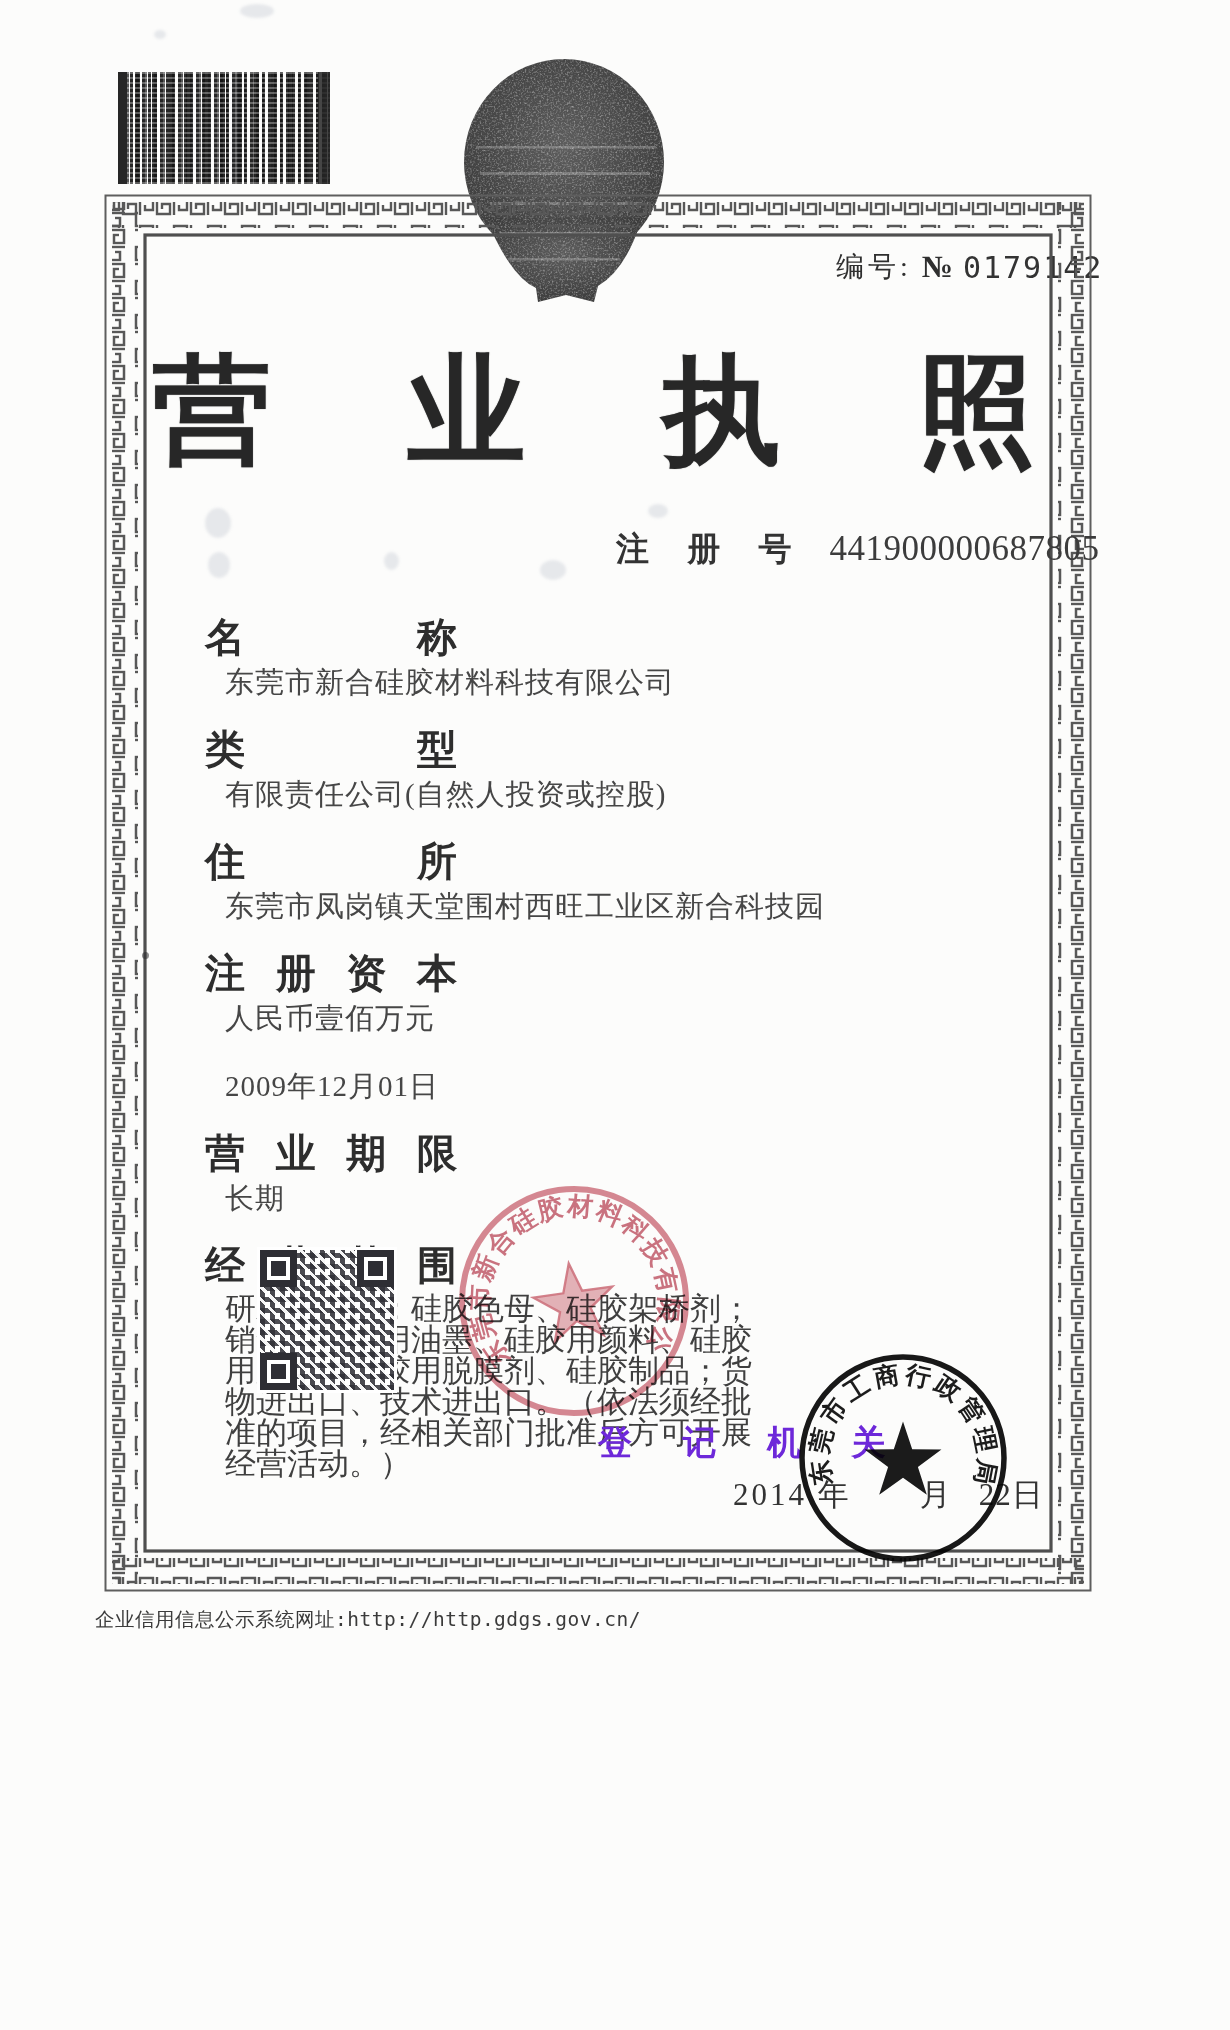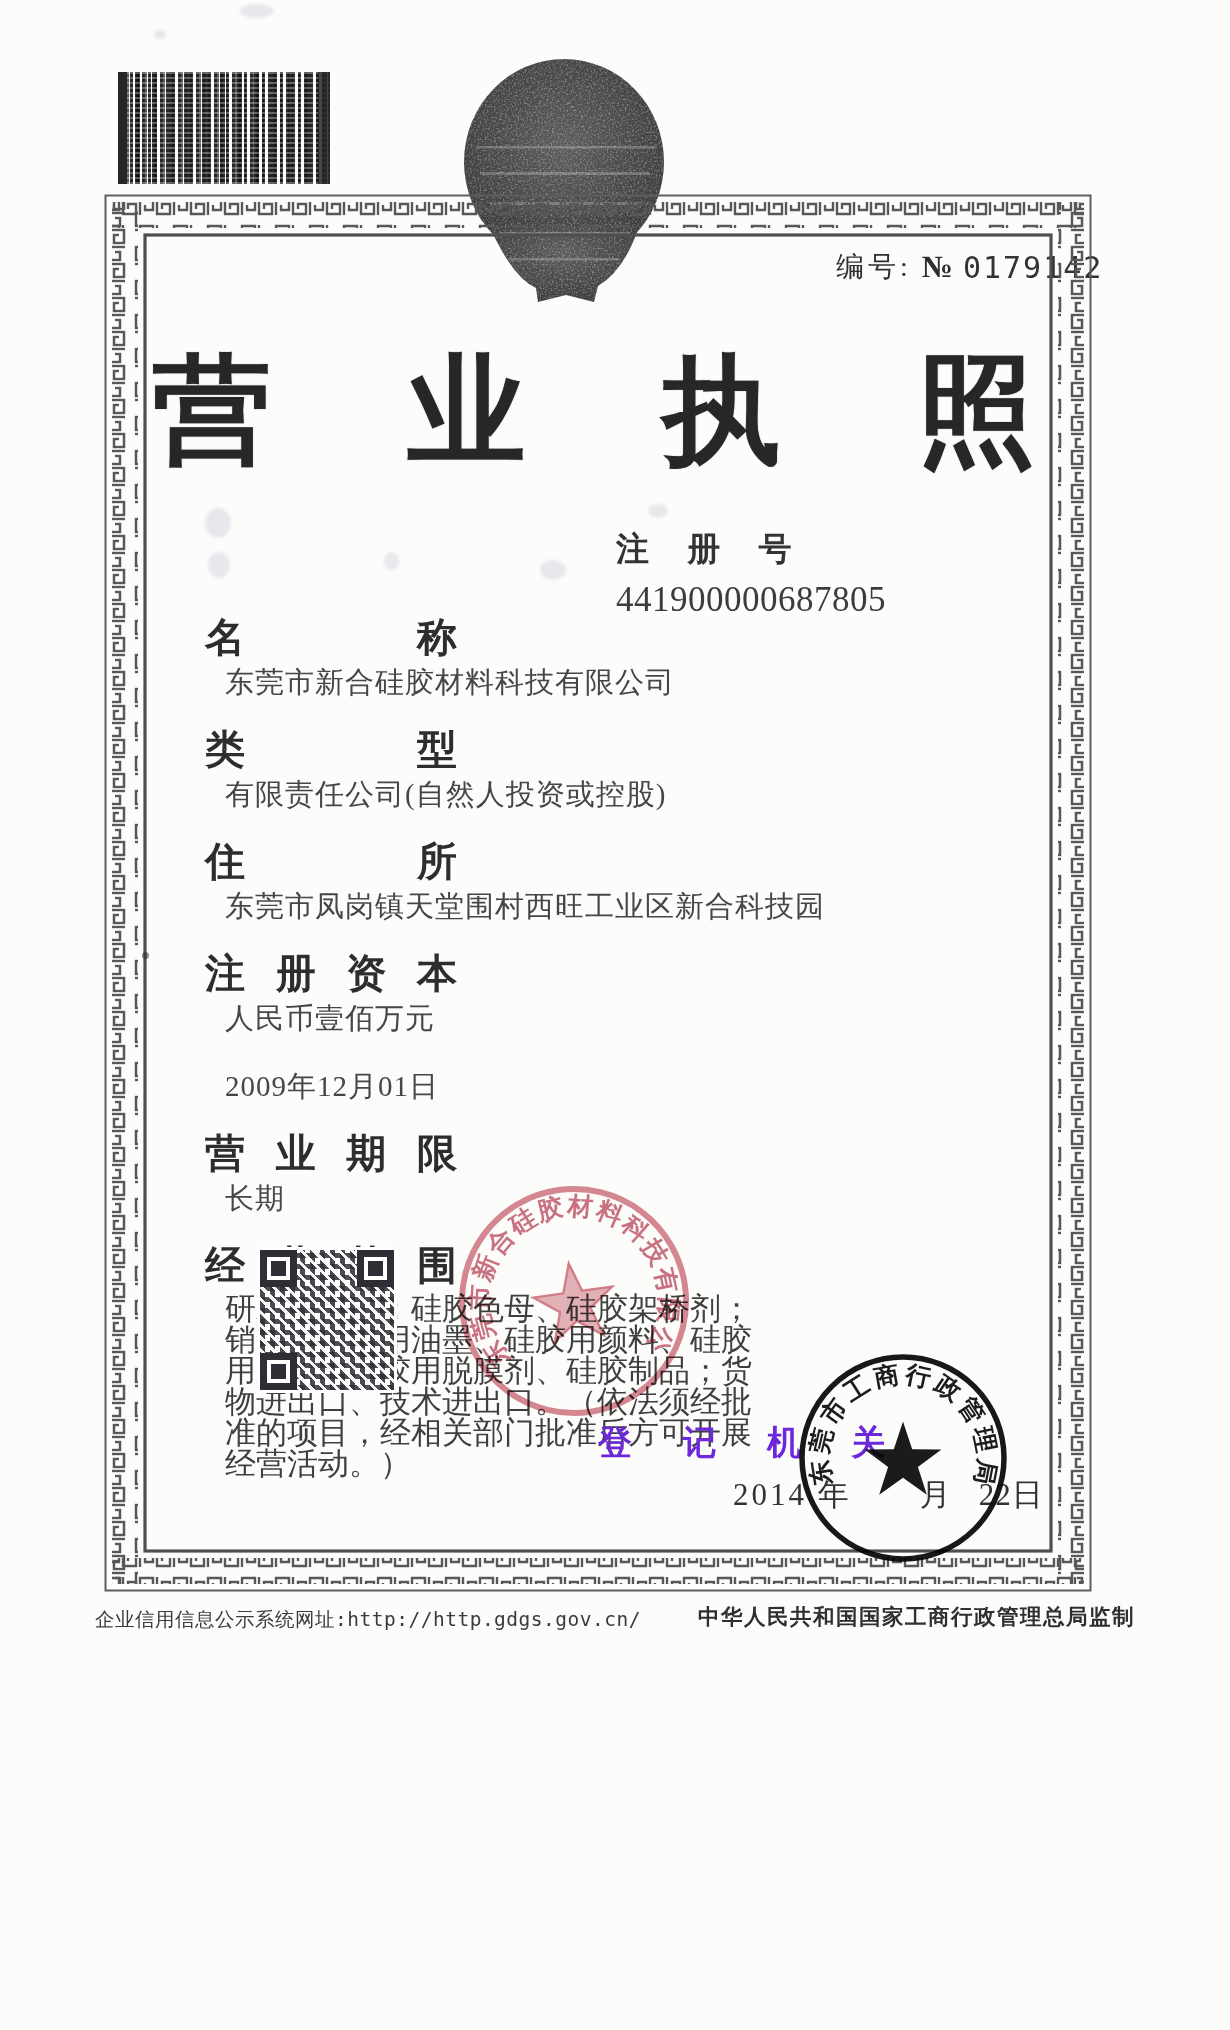--- a/index.html
+++ b/index.html
@@ -28,21 +28,21 @@
 
   
   .frame{left:104px;top:194px;width:988px;height:1398px;}
 
   
   .title{left:104px;top:330px;width:988px;text-align:center;font-size:118px;line-height:160px;
     font-weight:900;letter-spacing:52px;padding-left:44px;box-sizing:border-box;color:#272727;
     text-shadow:0 0 1px rgba(60,60,60,.7);font-family:"Liberation Sans","DejaVu Sans",sans-serif;}
 
   
-  .regline{left:616px;top:527px;display:flex;align-items:baseline;gap:8px;flex-direction:column;}
+  .regline{left:616px;top:527px;display:flex;align-items:baseline;gap:23px;}
   .regline .r-lbl{font-size:33px;letter-spacing:15px;color:#333;font-weight:600;}
   .regline .r-num{font-size:35px;color:#3c3c3c;letter-spacing:.5px;font-family:"Liberation Serif",serif;}
 
   
   .fields{left:205px;top:616px;width:882px;}
   .field-row{display:flex;margin-bottom:24px;align-items:flex-start;flex-direction:column;}
   .f-label{flex:none;width:252px;font-size:40px;line-height:44px;font-weight:700;color:#2d2d2d;
     text-align:justify;text-align-last:justify;filter:blur(.2px);}
   .f-value{margin-left:20px;font-size:29px;line-height:44px;color:#464646;letter-spacing:1px;filter:blur(.15px);}
   .f-value.multiline{font-size:31px;line-height:31px;width:548px;padding-top:5px;letter-spacing:0;color:#3f3f3f;}
@@ -211,21 +211,20 @@
       <path id="blkArc" d="M41.5,137.7 A75,75 0 1 1 182.5,137.7" fill="none"></path>
     </defs>
     <circle cx="112" cy="112" r="101" fill="none" stroke="#181818" stroke-width="5.5"></circle>
     <path d="M0,-44 L10,-13.8 L41.8,-13.6 L16.2,5.3 L25.9,35.6 L0,17 L-25.9,35.6 L-16.2,5.3 L-41.8,-13.6 L-10,-13.8 Z" transform="translate(112,116) scale(0.92)" fill="#1b1b1b"></path>
     <text font-size="25" font-weight="700" fill="#1c1c1c" letter-spacing="4" font-family="Liberation Sans, sans-serif">
       <textPath href="#blkArc">东莞市工商行政管理局</textPath>
     </text>
   </svg>
 
   <div class="abs footer-left">企业信用信息公示系统网址:http://http.gdgs.gov.cn/</div>
-  <div class="abs footer-right">中华人民共和国国家工商行政管理总局监制</div>
 
   <div class="smudge" style="left:240px;top:4px;width:34px;height:14px;"></div>
   <div class="smudge" style="left:154px;top:30px;width:12px;height:9px;"></div>
   <div class="smudge" style="left:205px;top:508px;width:26px;height:30px;"></div>
   <div class="smudge" style="left:208px;top:552px;width:22px;height:26px;"></div>
   <div class="smudge" style="left:384px;top:552px;width:15px;height:18px;"></div>
   <div class="smudge" style="left:648px;top:504px;width:20px;height:14px;"></div>
   <div class="smudge" style="left:540px;top:560px;width:26px;height:20px;"></div>
   <div class="smudge dark" style="left:142px;top:952px;width:7px;height:7px;"></div>
 

